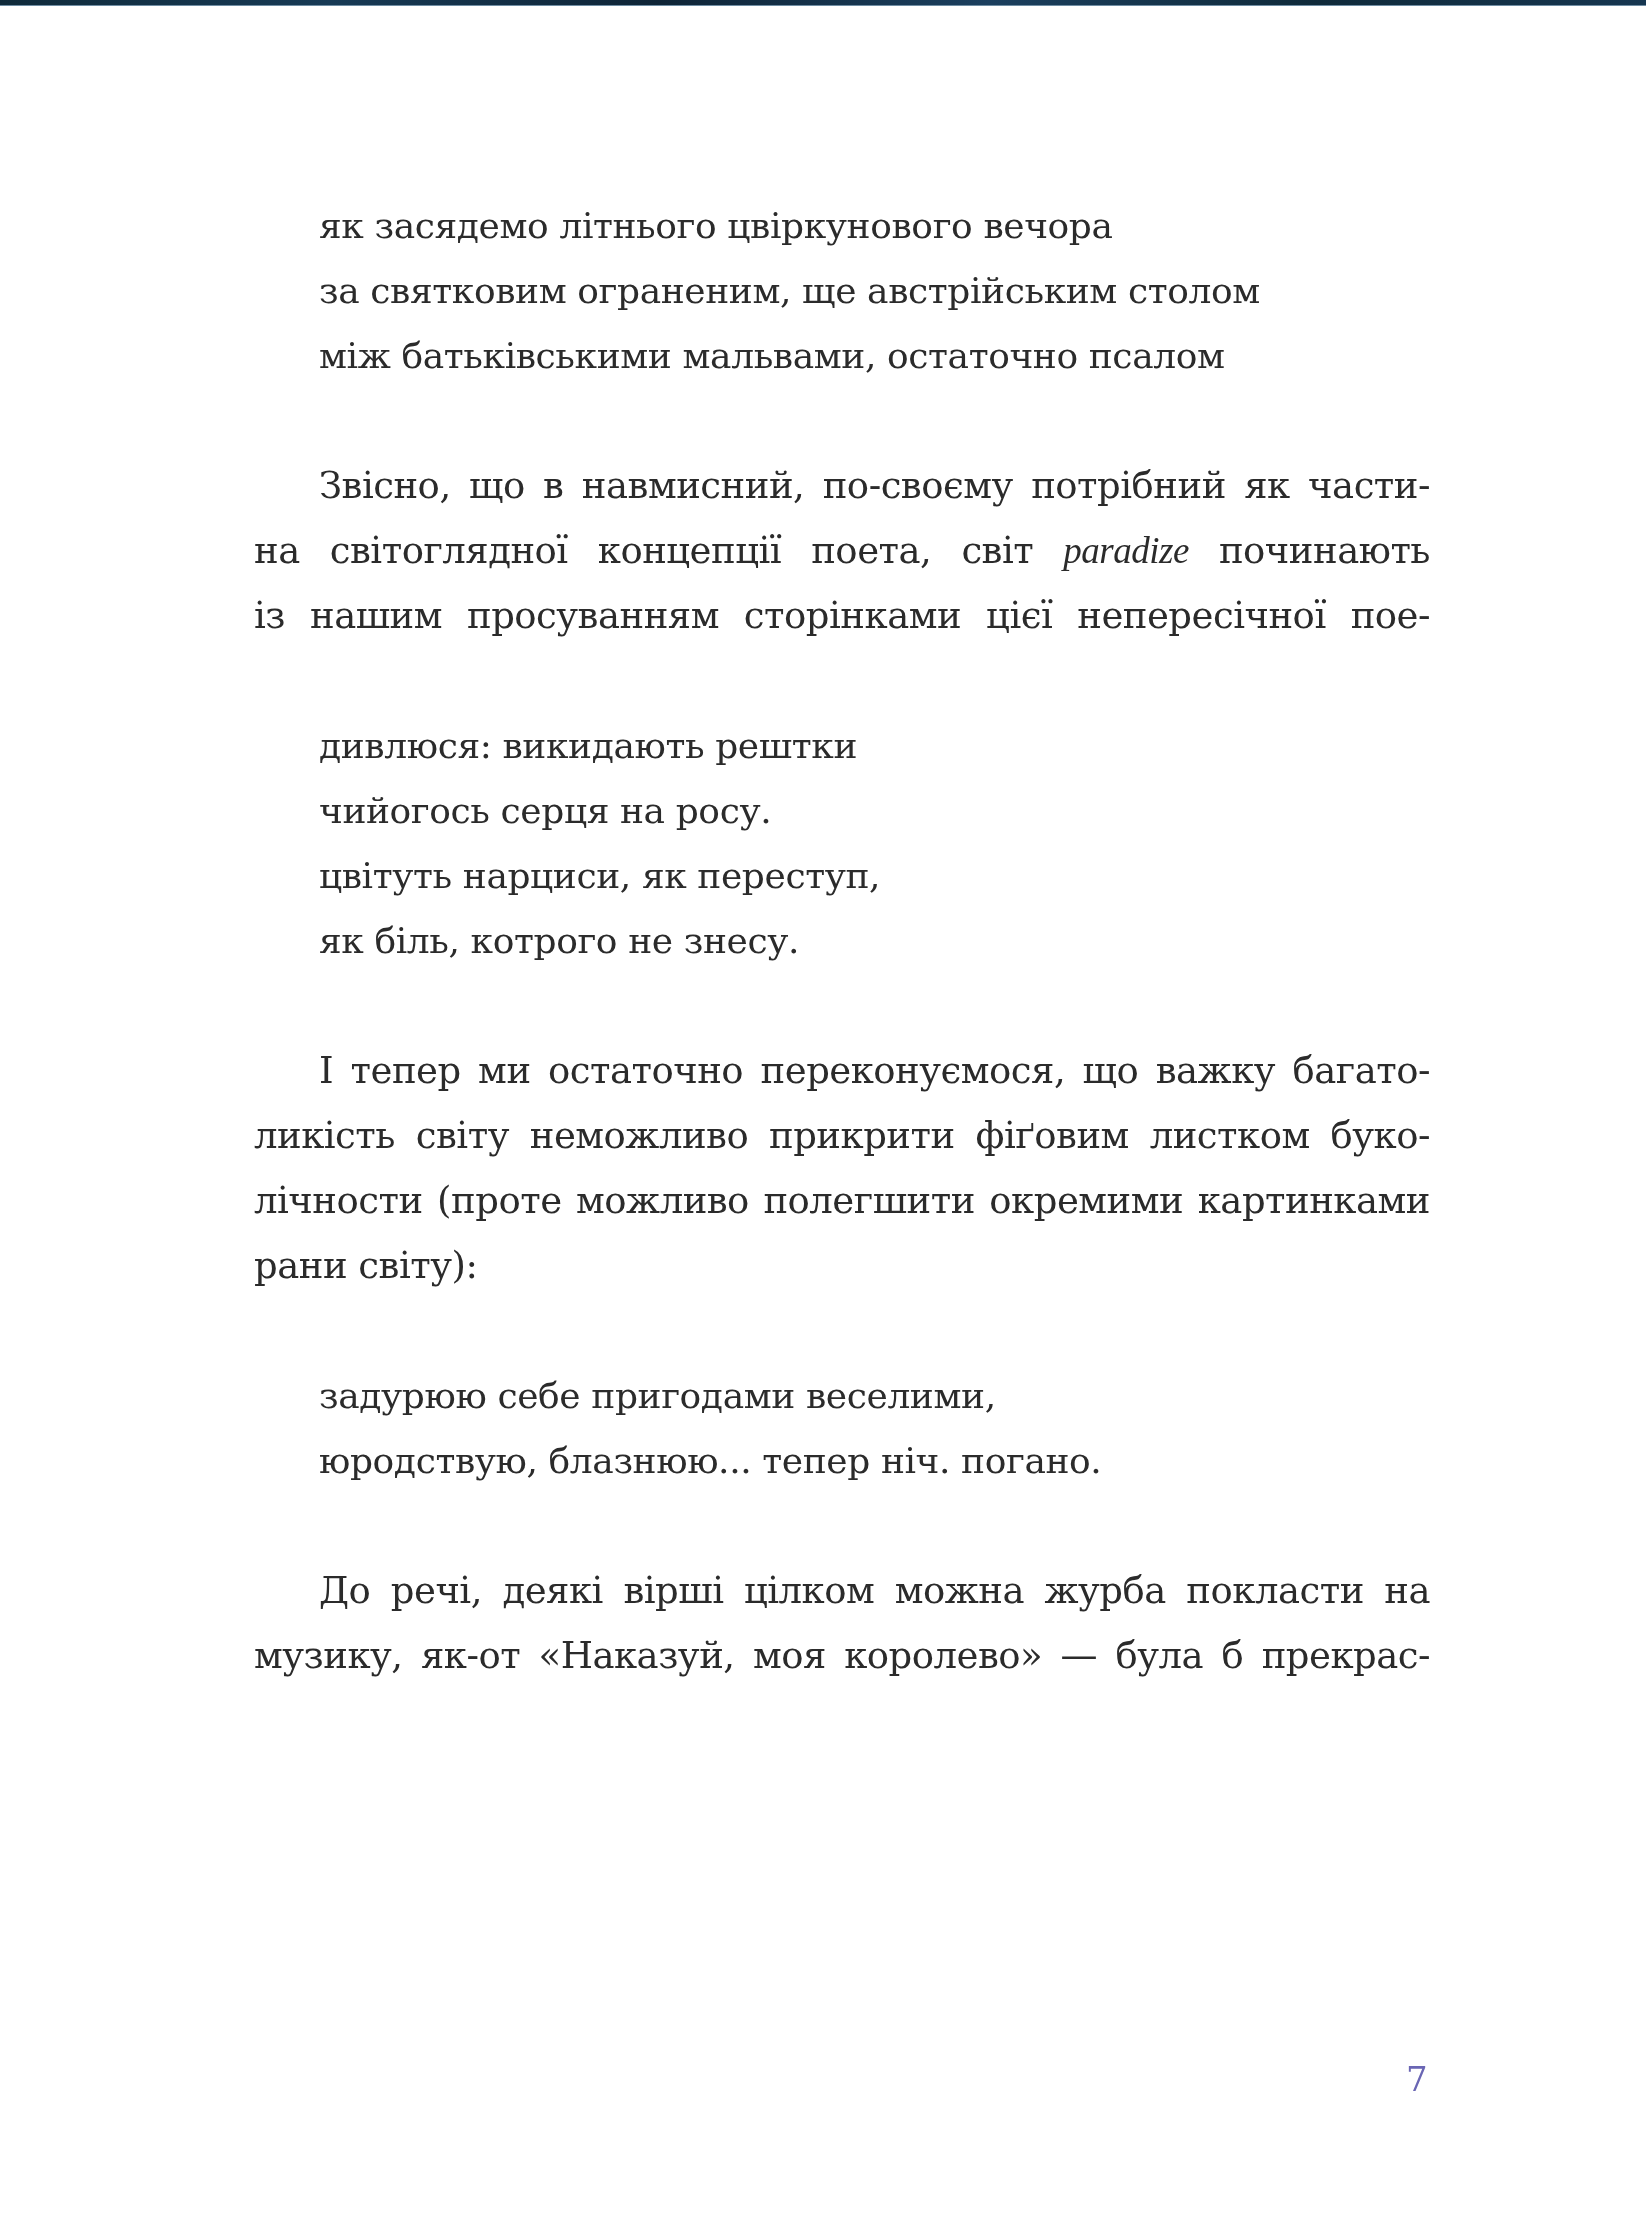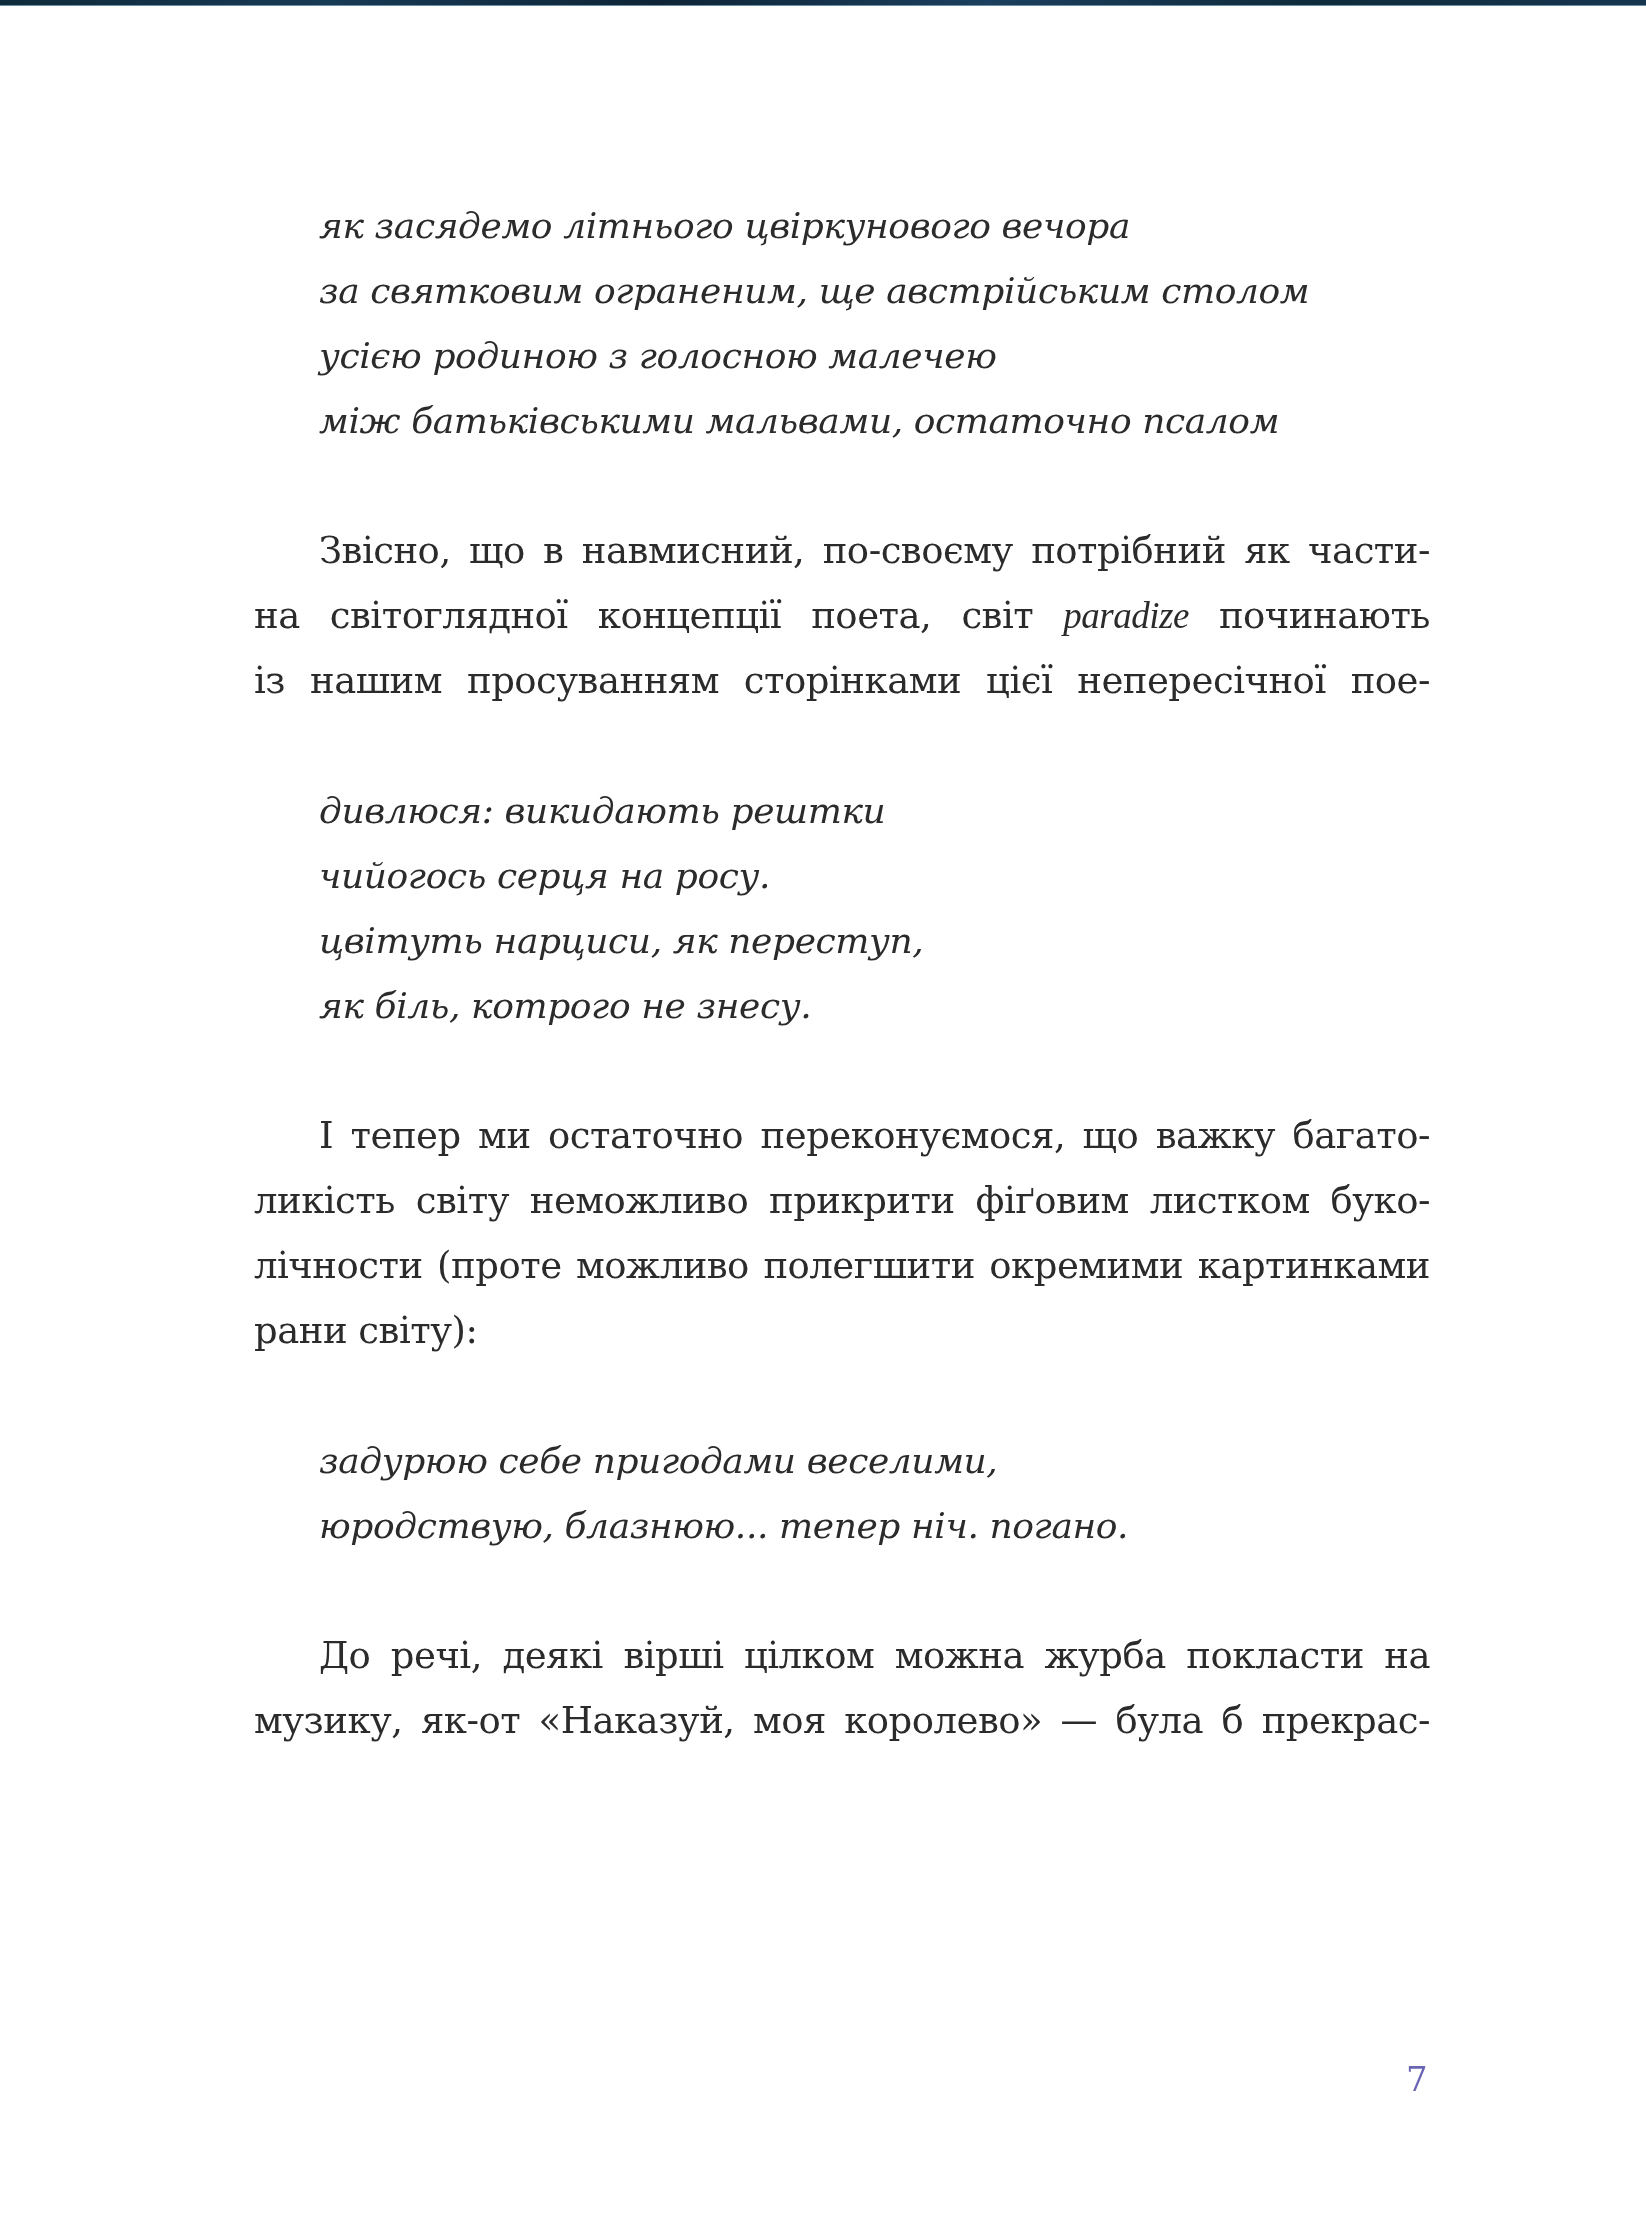--- a/index.html
+++ b/index.html
@@ -24,21 +24,20 @@
       border-bottom: 0.9px solid #6f8da3;
     }
     .page {
       position: absolute;
       left: 254px;
       top: 193px;
       width: 1176px;
     }
     .verse {
       margin-left: 65px;
-      font-style: italic;
       font-size: 36px;
       line-height: 65px;
       letter-spacing: -0.4px;
     }
     .verse .line { display: block; white-space: nowrap; }
     .prose {
       font-size: 37px;
       line-height: 65px;
       text-align: justify;
       letter-spacing: -0.5px;
@@ -66,21 +65,20 @@
 </head>
 <body>
 
 <div class="top-strip"></div>
 
 <div class="page">
 
   <div class="verse">
     <span class="line">як засядемо літнього цвіркунового вечора</span>
     <span class="line">за святковим ограненим, ще австрійським столом</span>
-    <span class="line">усією родиною з голосною малечею</span>
     <span class="line">між батьківськими мальвами, остаточно псалом</span>
   </div>
   <div class="gap-after-verse"></div>
 
   <div class="prose">
     <span class="line indent">Звісно, що в навмисний, по-своєму потрібний як части-</span>
     <span class="line"><span>на світоглядної концепції поета, світ</span> <em class="inline">paradize</em> <span>починають</span></span>
     <span class="line">із нашим просуванням сторінками цієї непересічної пое-</span>
   </div>
   <div class="gap-after-prose"></div>

